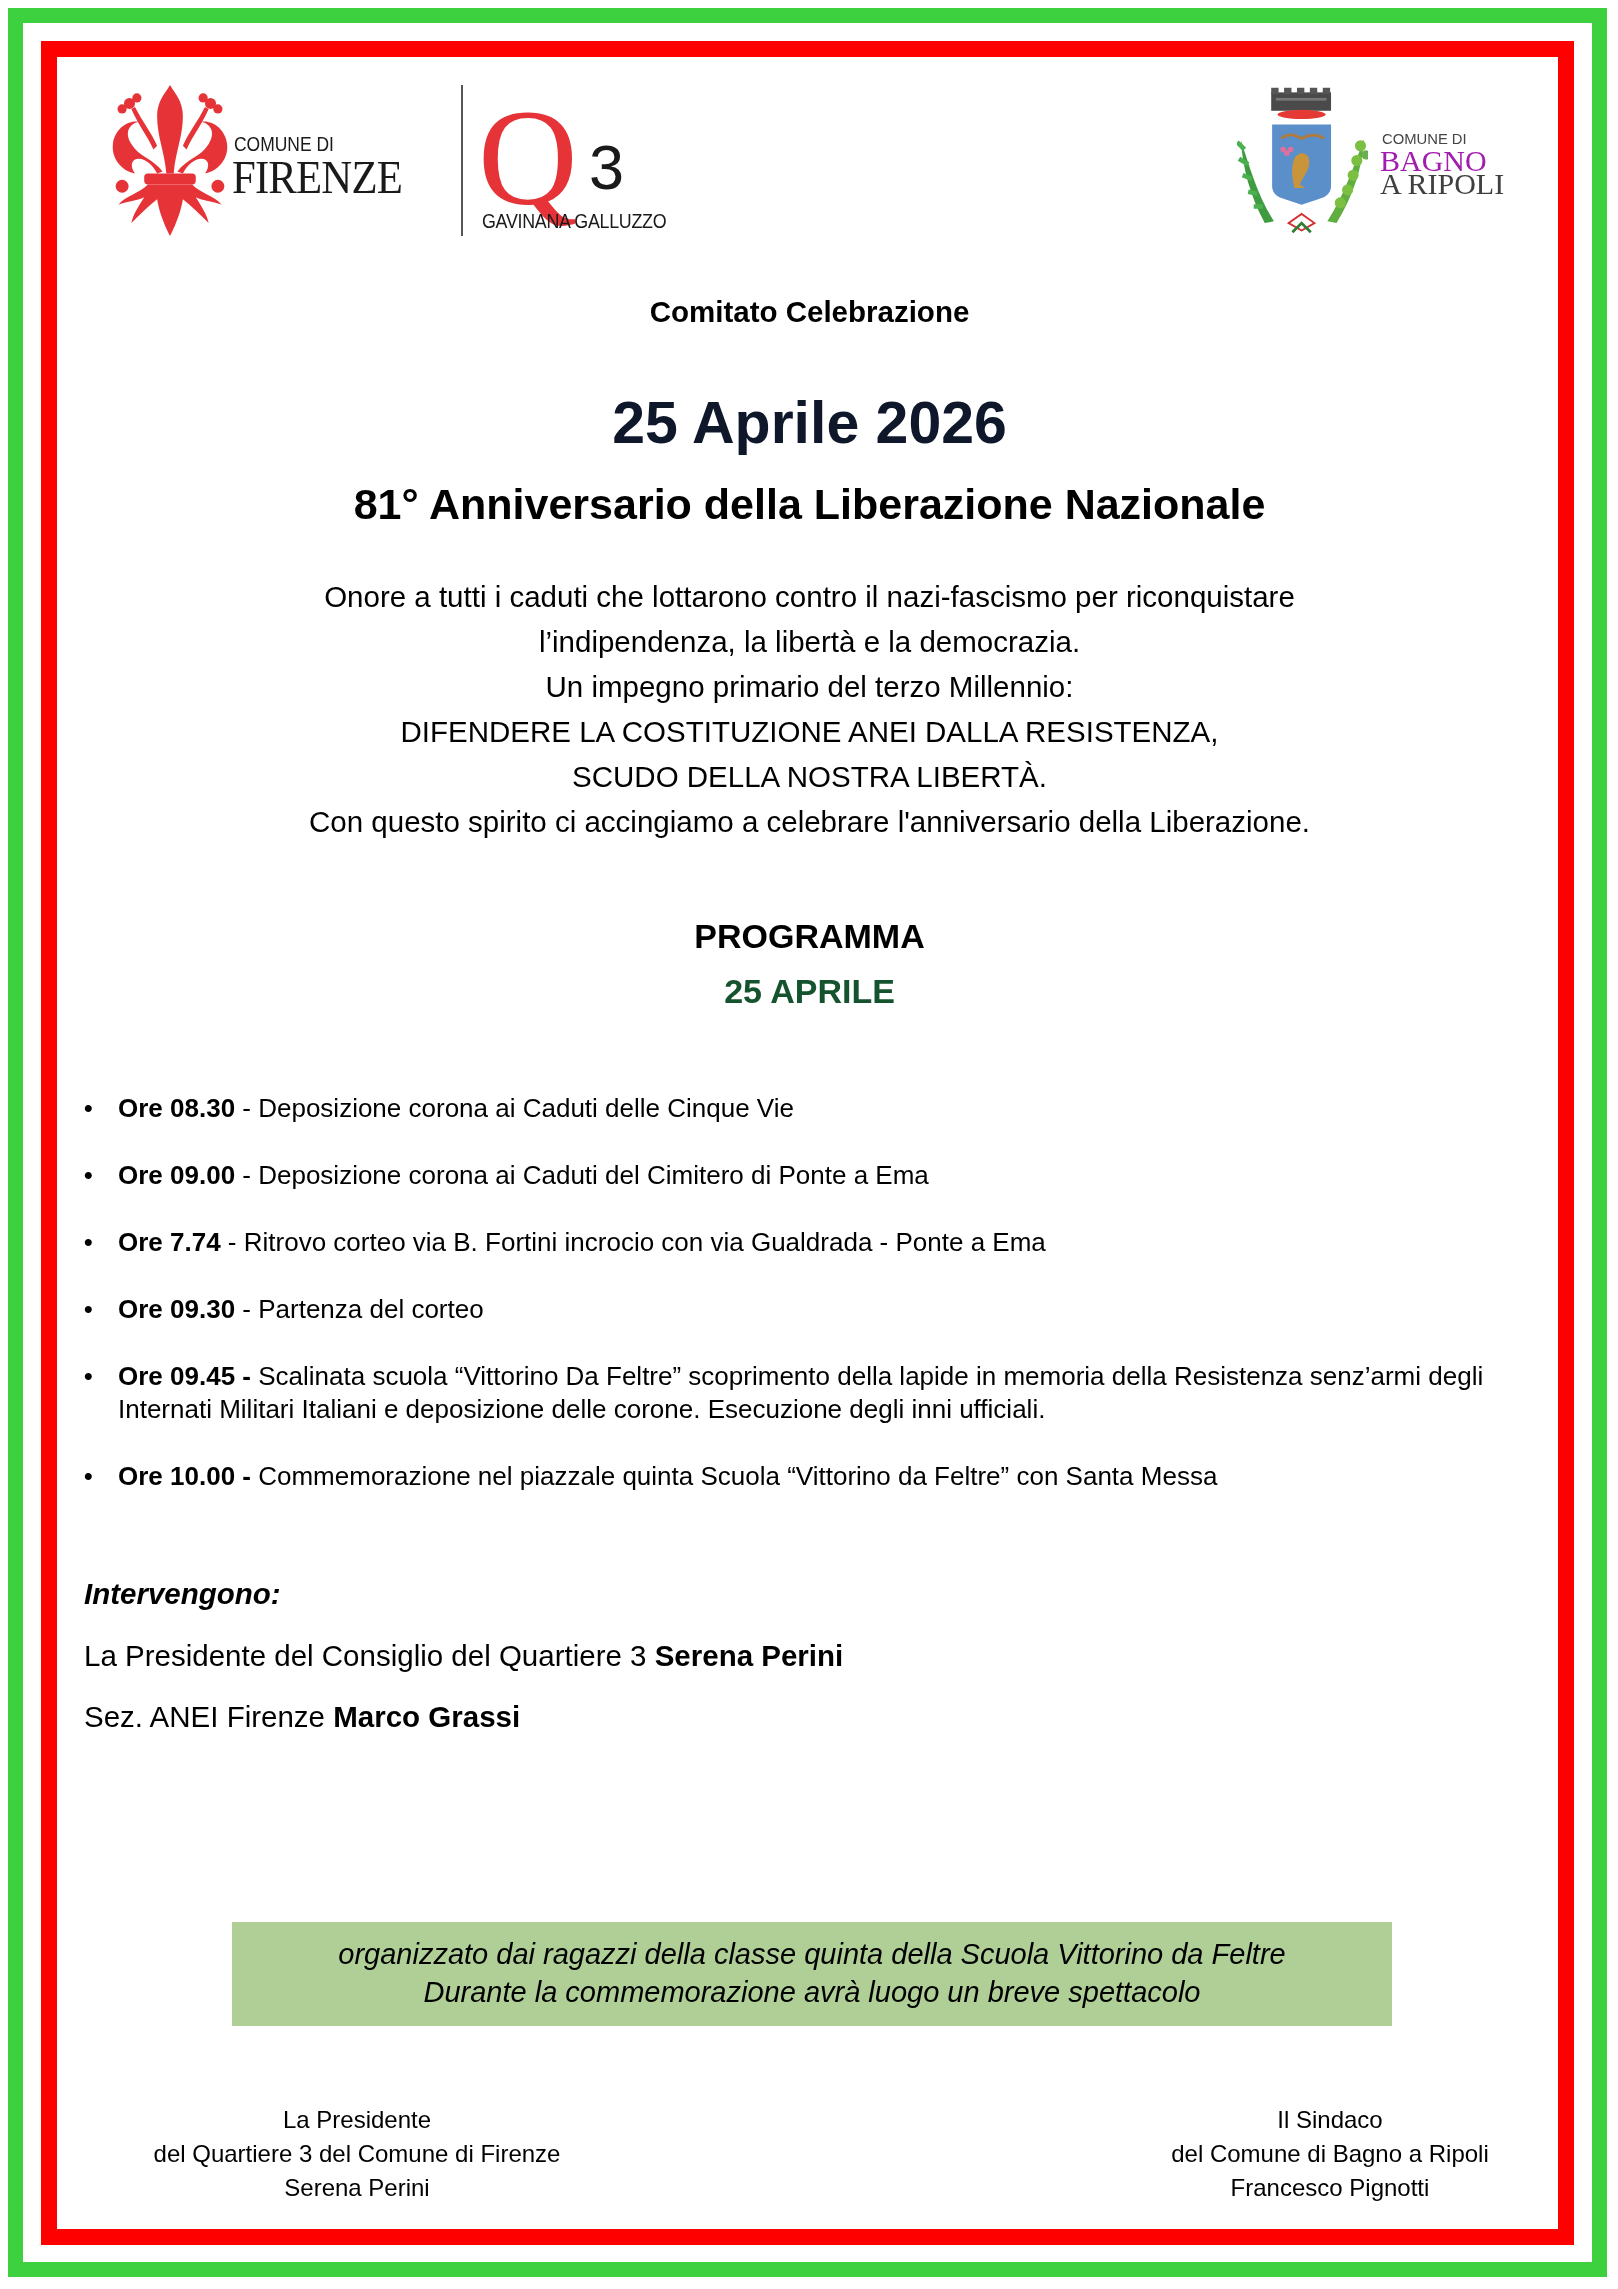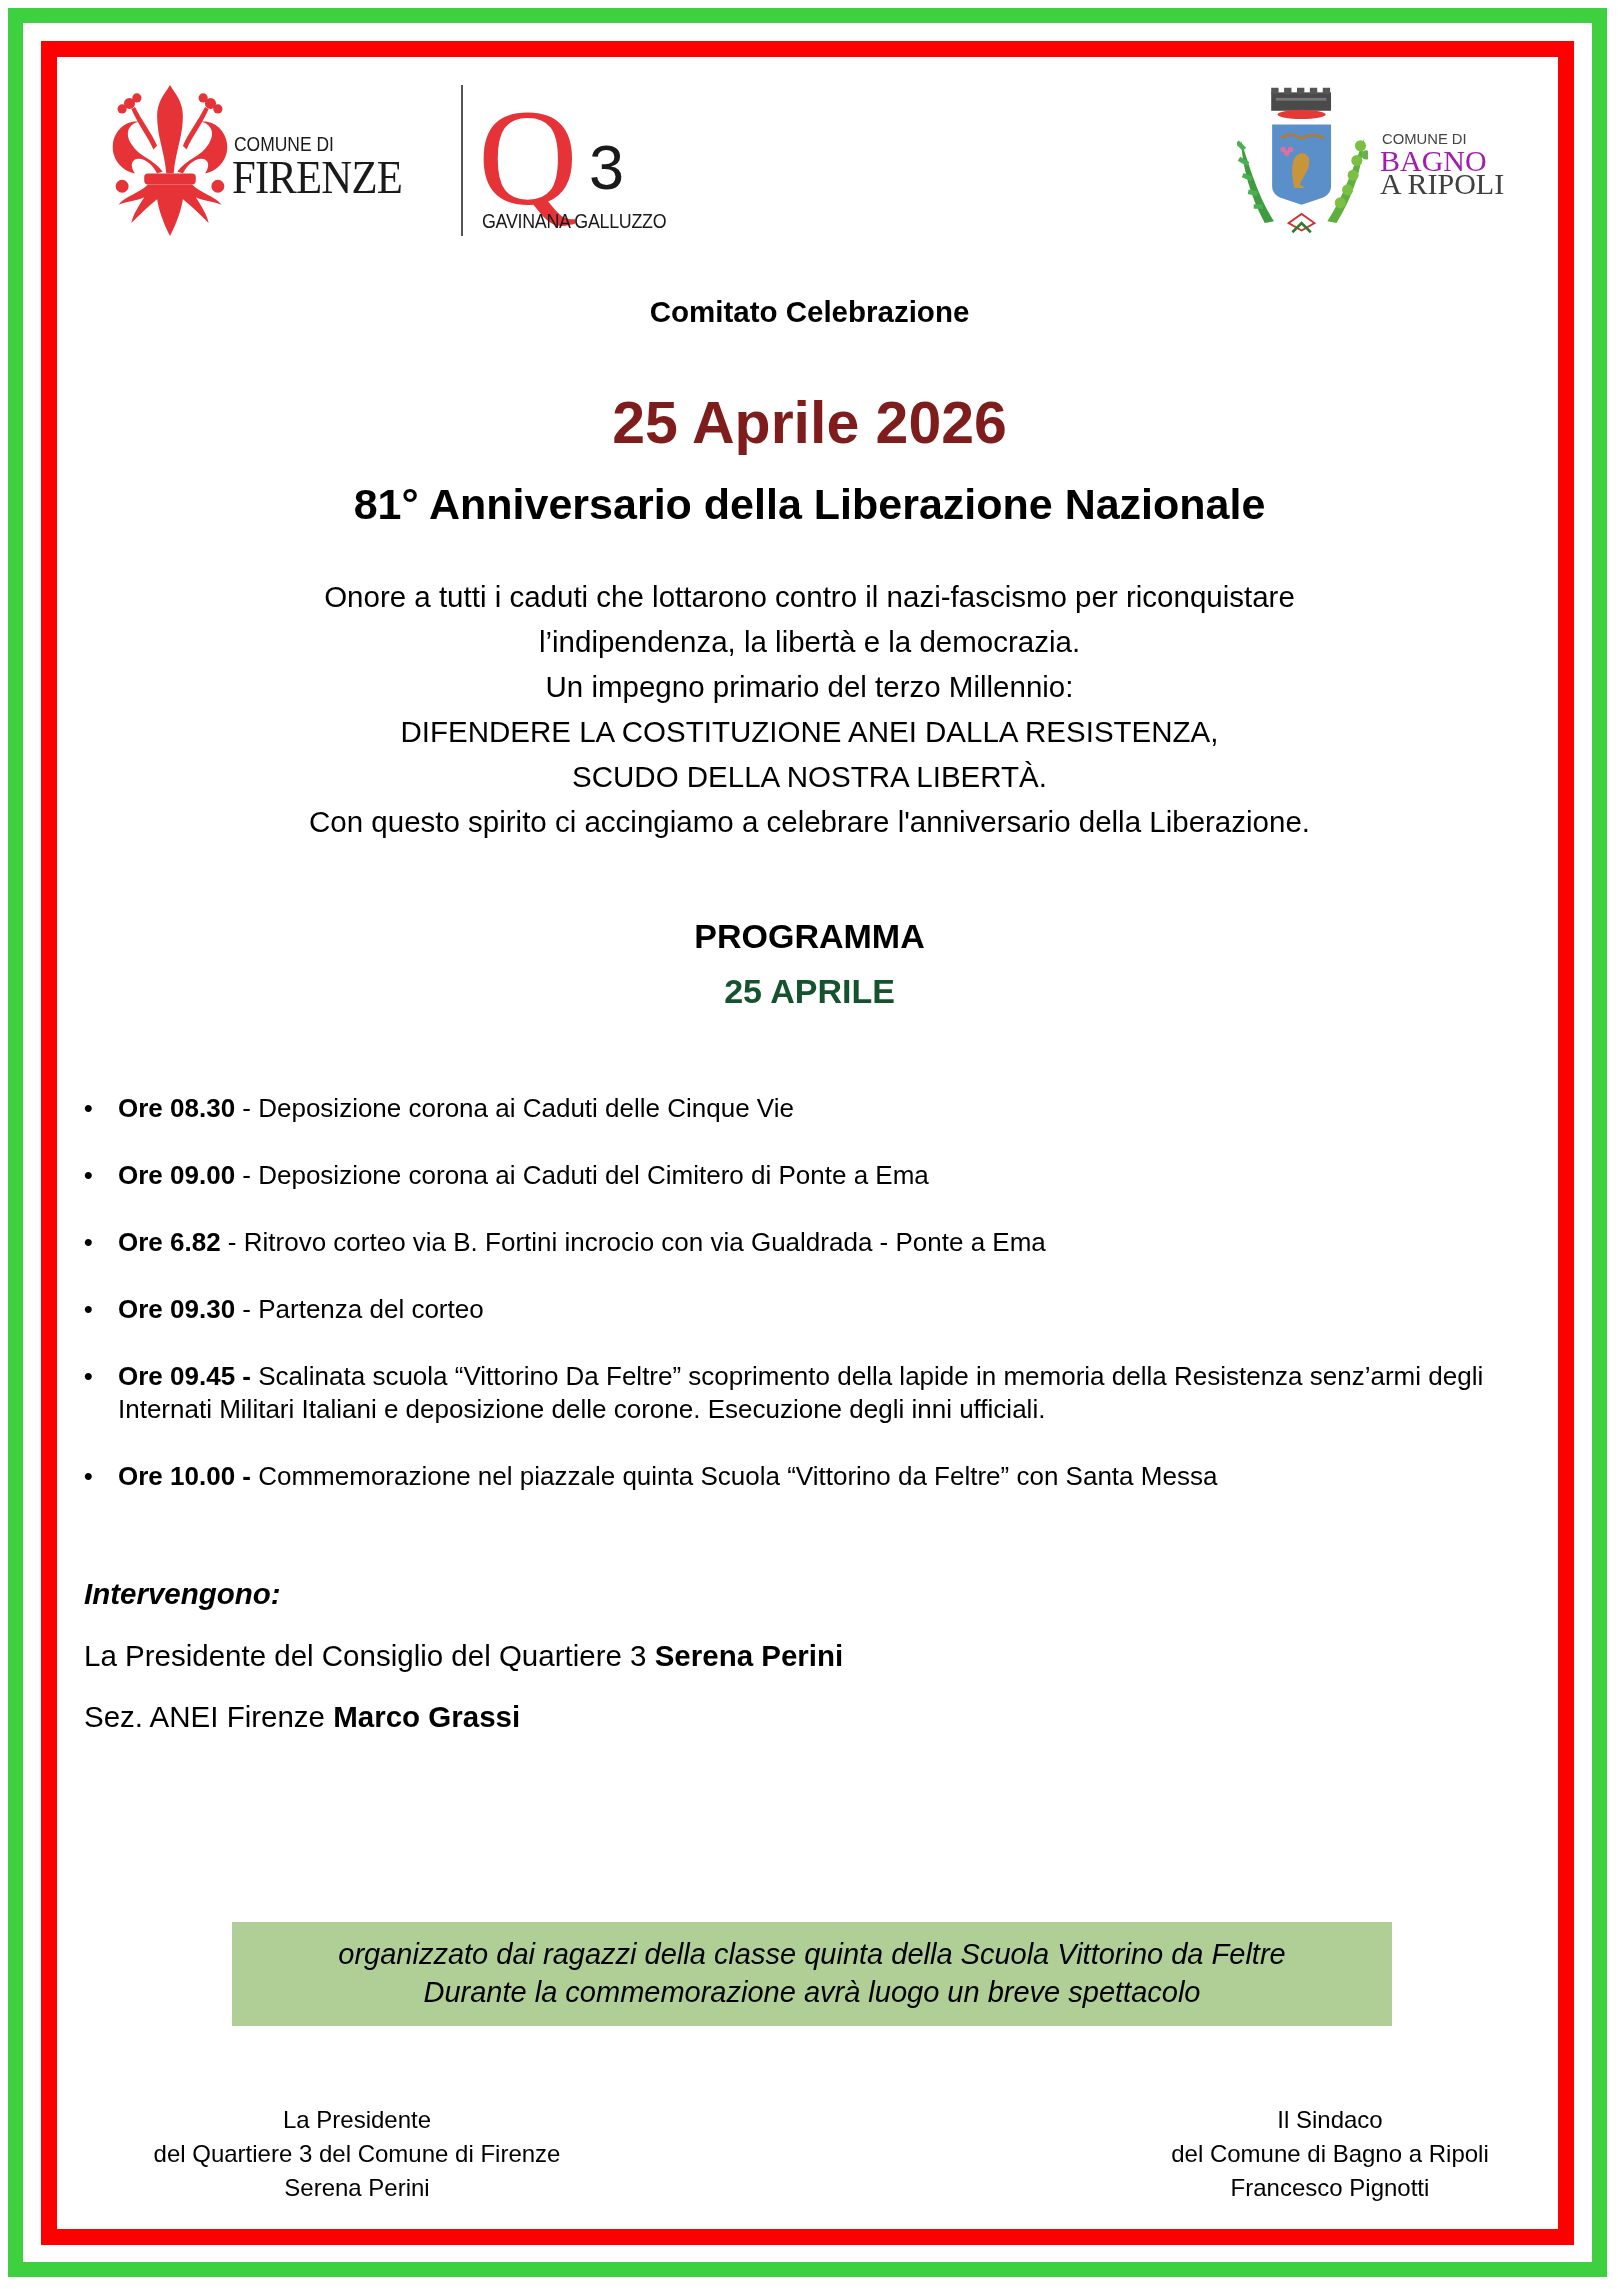--- a/index.html
+++ b/index.html
@@ -26,21 +26,21 @@
   .q3-3 { position: absolute; left: 589px; top: 136px; font-size: 63px; color: #1a1a1a; font-family: "Liberation Sans", sans-serif; line-height: 1; }
   .q3-sub { position: absolute; left: 482px; top: 212px; font-size: 19.4px; color: #1a1a1a; line-height: 1; letter-spacing: -0.3px; transform: scaleX(0.92); transform-origin: left; }
 
   
   .br-crest { position: absolute; left: 1237px; top: 85px; width: 131px; height: 151px; }
   .br-comune { position: absolute; left: 1382px; top: 132px; font-size: 14.8px; color: #444; line-height: 1; }
   .br-bagno { position: absolute; left: 1380px; top: 146px; font-size: 30px; color: #a21caf; font-family: "Liberation Serif", serif; line-height: 1; }
   .br-ripoli { position: absolute; left: 1380px; top: 169px; font-size: 30px; color: #404040; font-family: "Liberation Serif", serif; line-height: 1; }
 
   .comitato { top: 295px; font-size: 29.5px; font-weight: bold; }
-  .title { top: 389px; font-size: 59px; font-weight: bold; color: #7f1d1d; }
+  .title { top: 389px; font-size: 59px; font-weight: bold; color: #0f172a; }
   .subtitle { top: 480px; font-size: 43px; font-weight: bold; }
   .intro { position: absolute; left: 0; top: 574px; width: 1619px; text-align: center; font-size: 29.5px; line-height: 45px; }
   .intro div { white-space: nowrap; }
   .programma { top: 917px; font-size: 34px; font-weight: bold; }
   .prog-date { top: 972px; font-size: 34px; font-weight: bold; color: #14532d; }
 
   .schedule { position: absolute; left: 81px; top: 1092px; width: 1440px; margin: 0; padding: 0; list-style: none; font-size: 26px; line-height: 33px; }
   .schedule li { position: relative; padding-left: 37px; margin-bottom: 34px; }
   .schedule li .bullet { position: absolute; left: 2.8px; top: 0; }
   .schedule li b { font-weight: bold; }
@@ -158,21 +158,21 @@
   <li>
     <span class="bullet">•</span>
     <b>Ore 08.30</b><span style="font-weight: normal;"> - </span><span>Deposizione corona ai Caduti delle Cinque Vie</span>
   </li>
   <li>
     <span class="bullet">•</span>
     <b>Ore 09.00</b><span style="font-weight: normal;"> - </span><span>Deposizione corona ai Caduti del Cimitero di Ponte a Ema</span>
   </li>
   <li>
     <span class="bullet">•</span>
-    <b>Ore 6.82</b><span style="font-weight: normal;"> - </span><span>Ritrovo corteo via B. Fortini incrocio con via Gualdrada - Ponte a Ema</span>
+    <b>Ore 7.74</b><span style="font-weight: normal;"> - </span><span>Ritrovo corteo via B. Fortini incrocio con via Gualdrada - Ponte a Ema</span>
   </li>
   <li>
     <span class="bullet">•</span>
     <b>Ore 09.30</b><span style="font-weight: normal;"> - </span><span>Partenza del corteo</span>
   </li>
   <li>
     <span class="bullet">•</span>
     <b>Ore 09.45 -</b><span style="font-weight: bold;"> </span><span>Scalinata scuola “Vittorino Da Feltre” scoprimento della lapide in memoria della Resistenza senz’armi degli Internati Militari Italiani e deposizione delle corone. Esecuzione degli inni ufficiali.</span>
   </li>
   <li>

